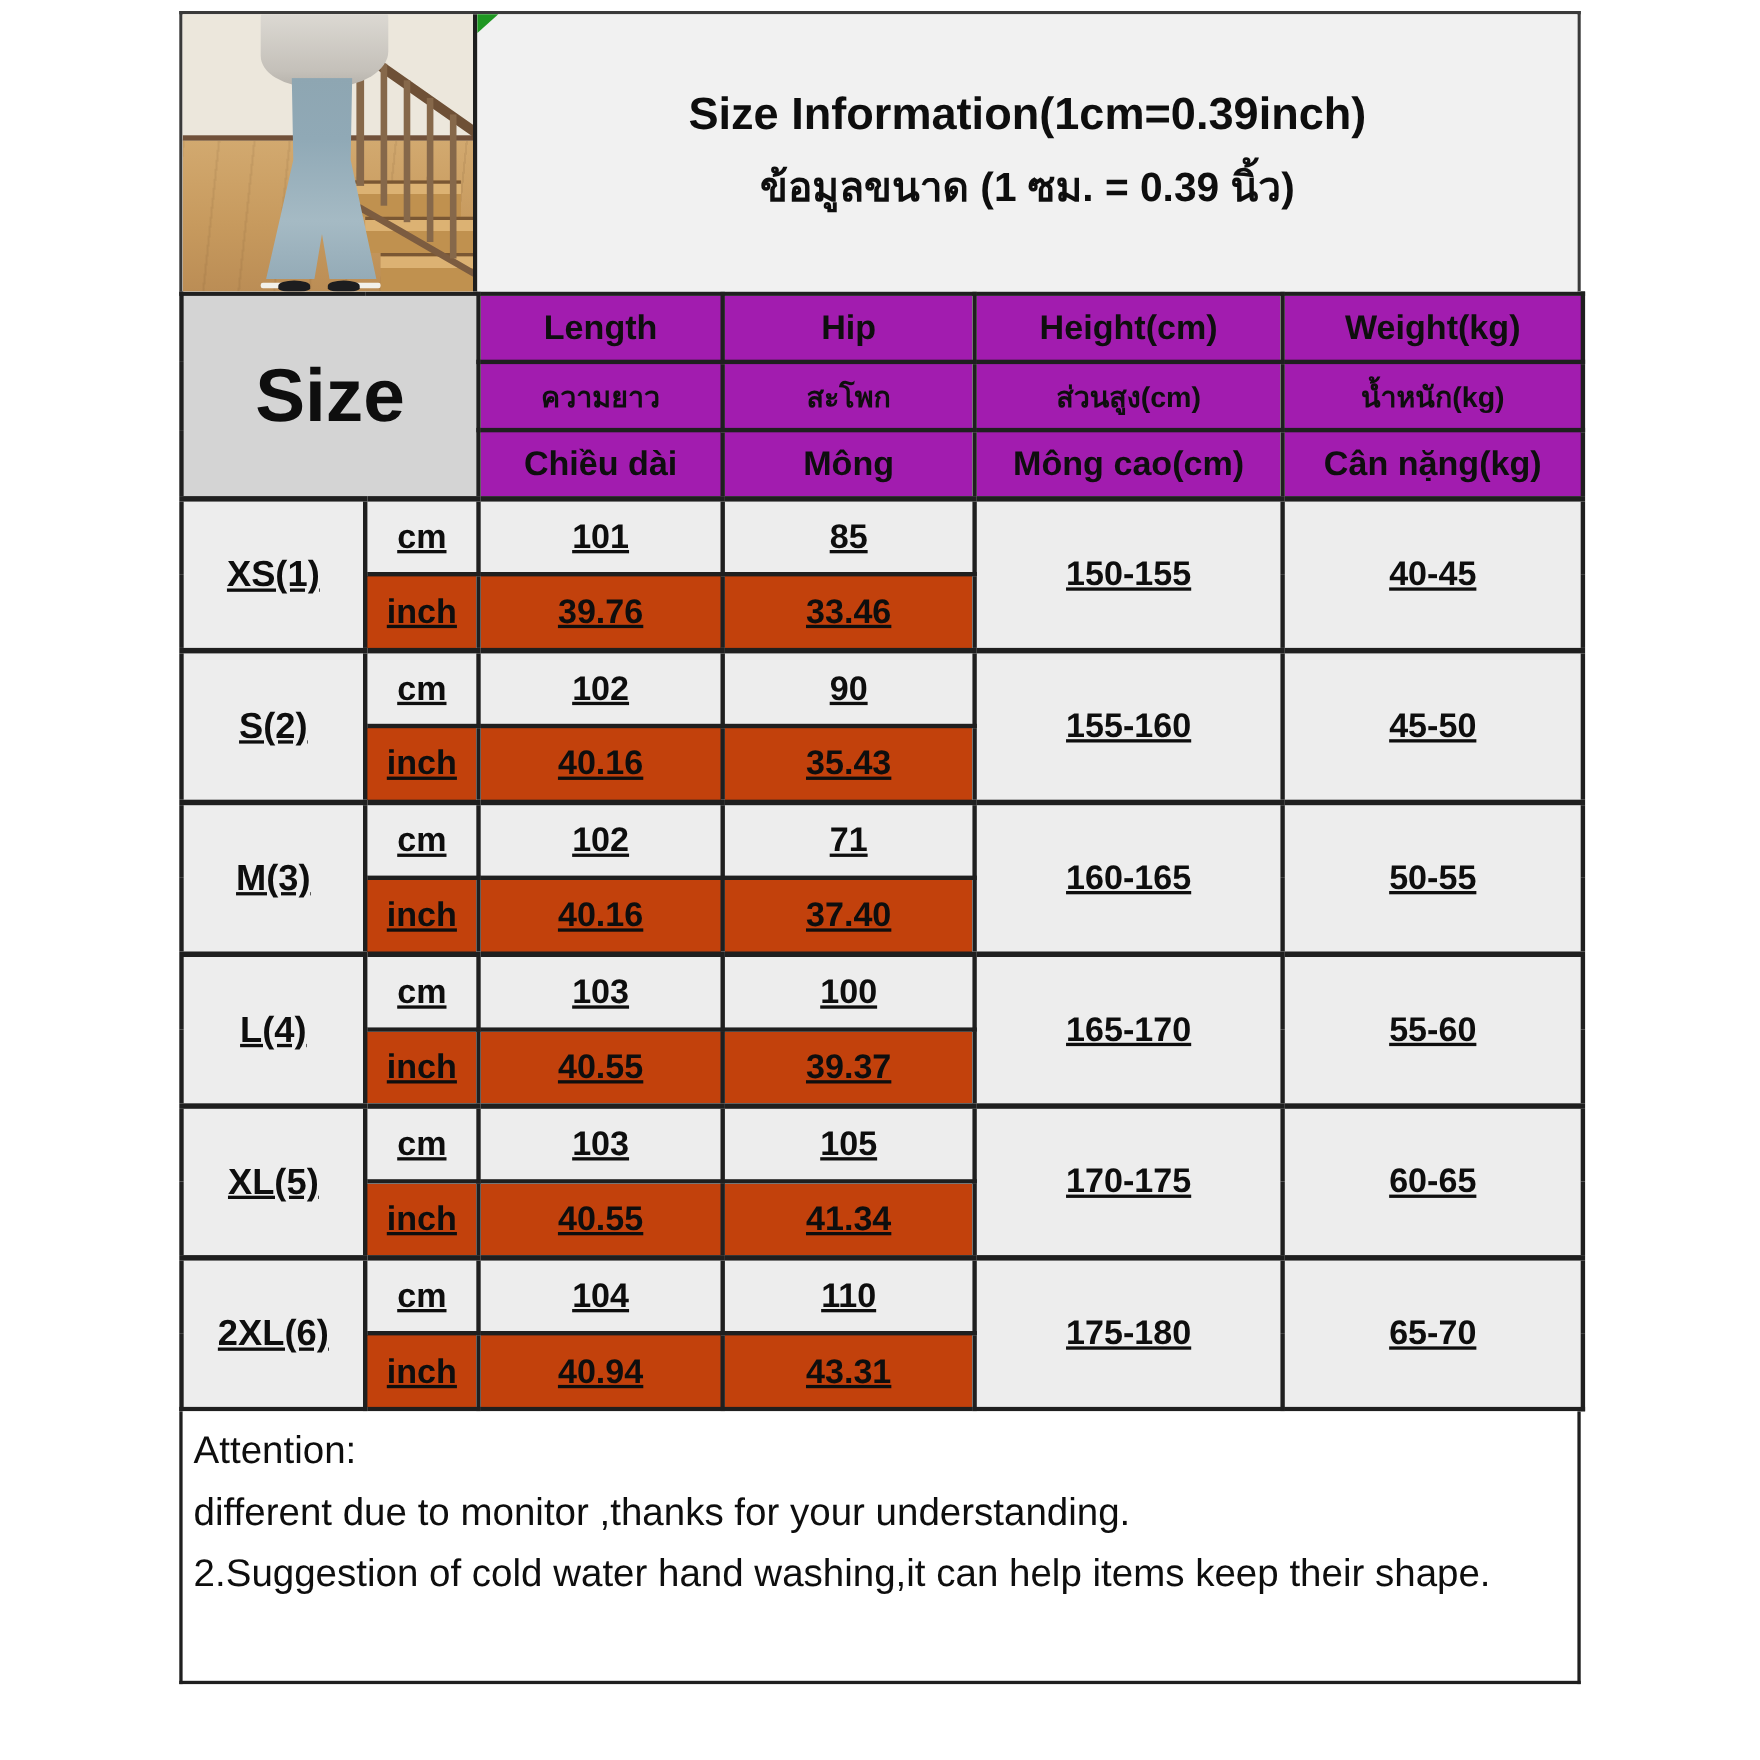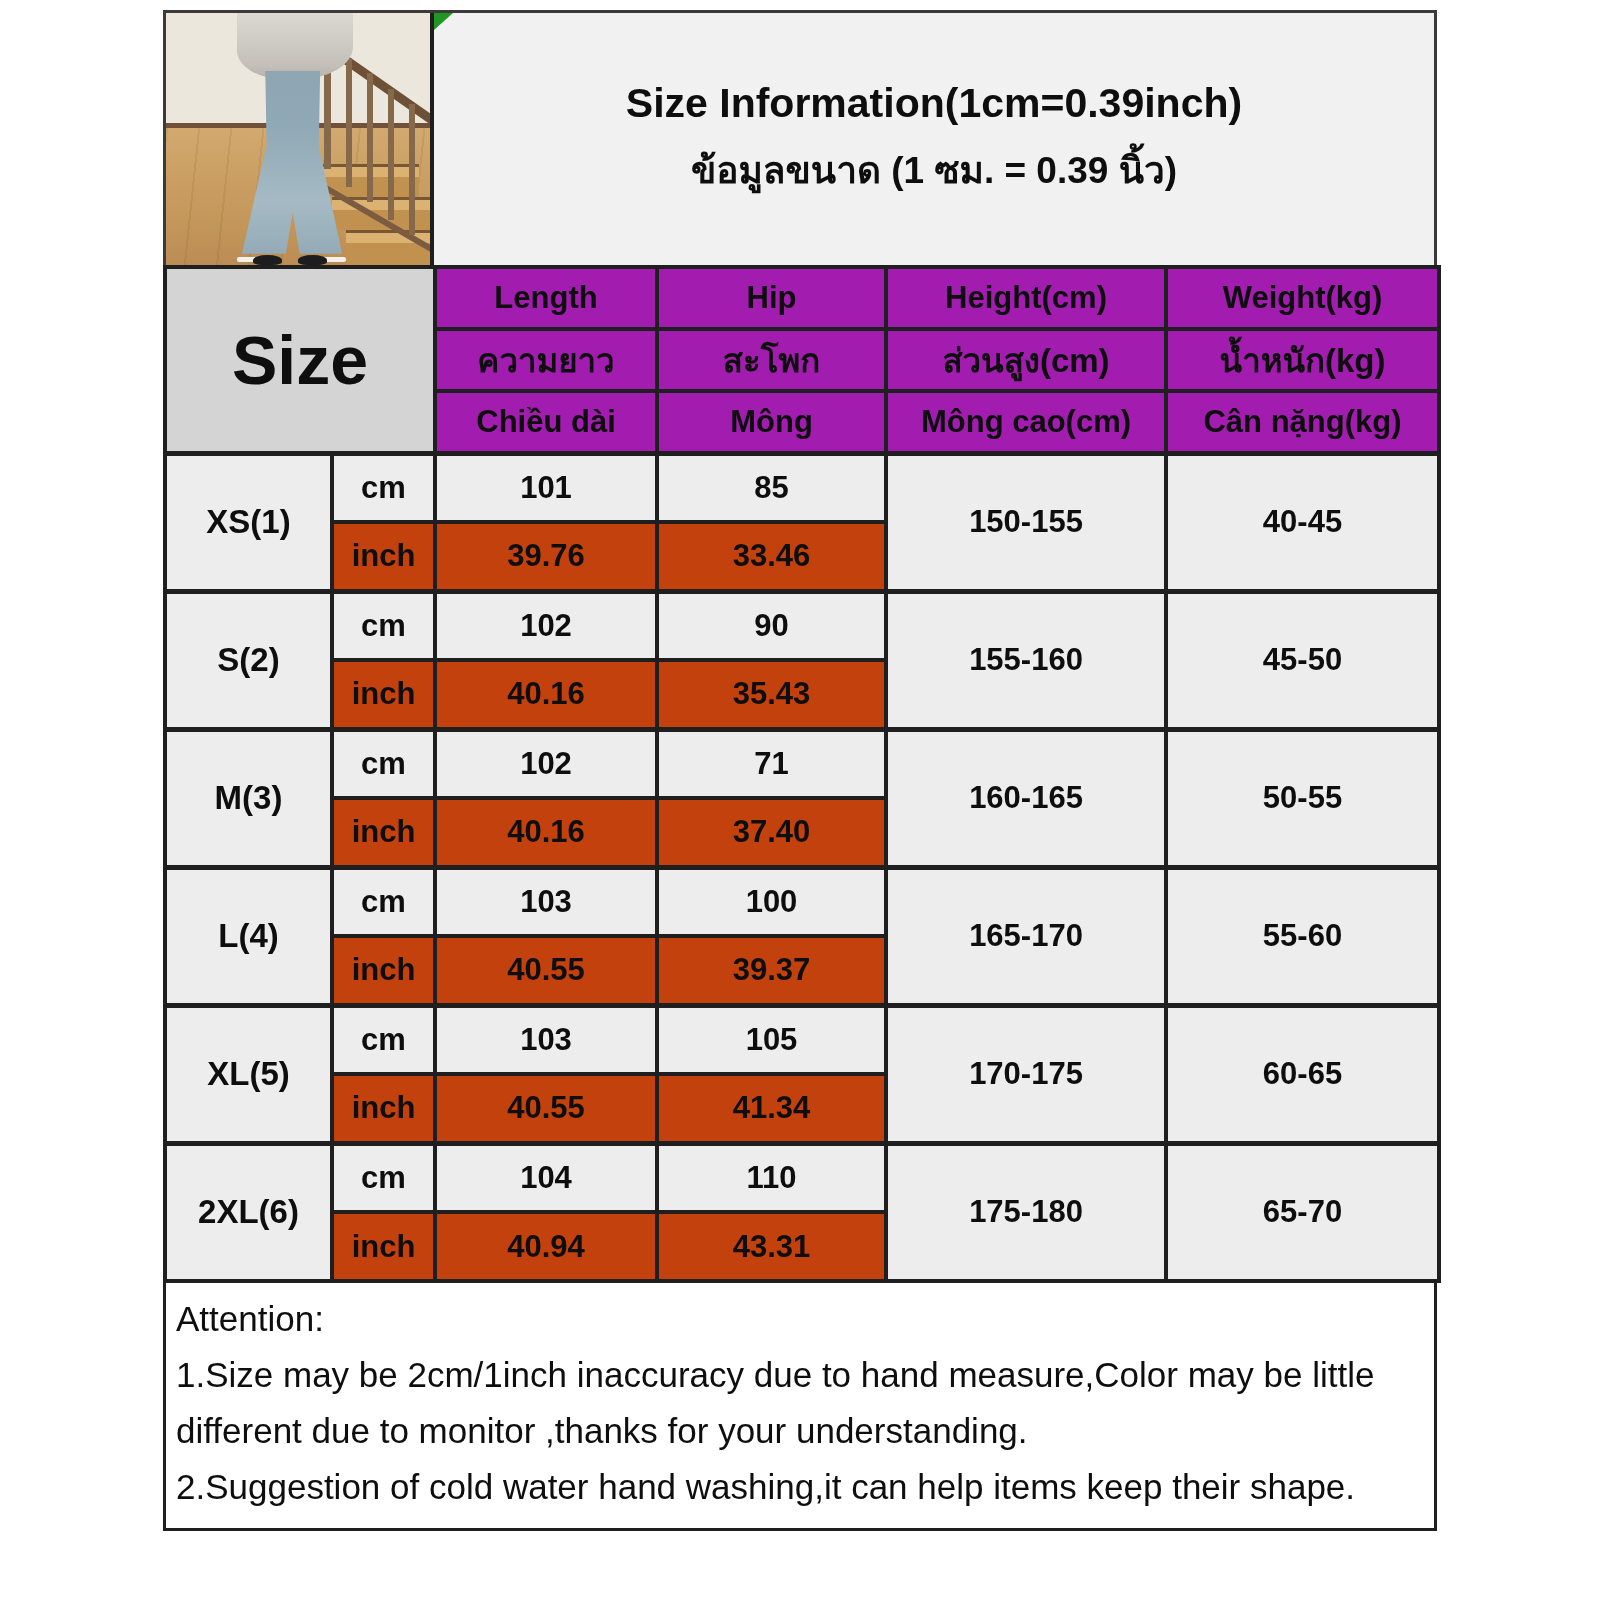--- a/index.html
+++ b/index.html
@@ -59,23 +59,23 @@
 
   
   table{width:1274px;border-collapse:collapse;table-layout:fixed;background:#fff;}
   td,th{border:4px solid #1f1f1f;text-align:center;vertical-align:middle;
     font-weight:bold;padding:0;overflow:hidden;}
   thead tr{height:62px;}
   tbody tr{height:69px;}
   thead th{background:#a21caf;}
   .size-head{font-size:68px;background:#d4d4d4;}
   .h-en{font-size:31px;}
-  .h-th{font-size:33px;}
+  .h-th{font-size:26px;}
   .h-vi{font-size:31px;}
-  tbody td{font-size:31px;}
+  tbody td{font-size:31px;text-decoration:underline;}
   tr.cm-row td{background:#ededed;}
   tr.inch-row td{background:#c2410c;}
   td.range-cell{background:#ededed;}
   td.size-cell{background:#d4d4d4;font-size:33px;}
   tbody tr.group-start td{border-top-width:5px;}
 
   
   .attention{box-sizing:border-box;height:248px;background:#ffffff;
     border:3px solid #1f1f1f;border-top:none;
     padding:8px 12px 0 10px;font-size:35px;line-height:56px;font-weight:normal;}
@@ -227,18 +227,17 @@
       <tr class="inch-row">
         <td class="unit-cell">inch</td>
         <td>40.94</td>
         <td>43.31</td>
       </tr>
     </tbody>
   </table>
 
   <div class="attention">
     <div>Attention:</div>
-    <div>1.Size may be 2cm/1inch inaccuracy due to hand measure,Color may be little</div>
     <div>different due to monitor ,thanks for your understanding.</div>
     <div>2.Suggestion of cold water hand washing,it can help items keep their shape.</div>
   </div>
 
 </div>
 
 </body></html>

